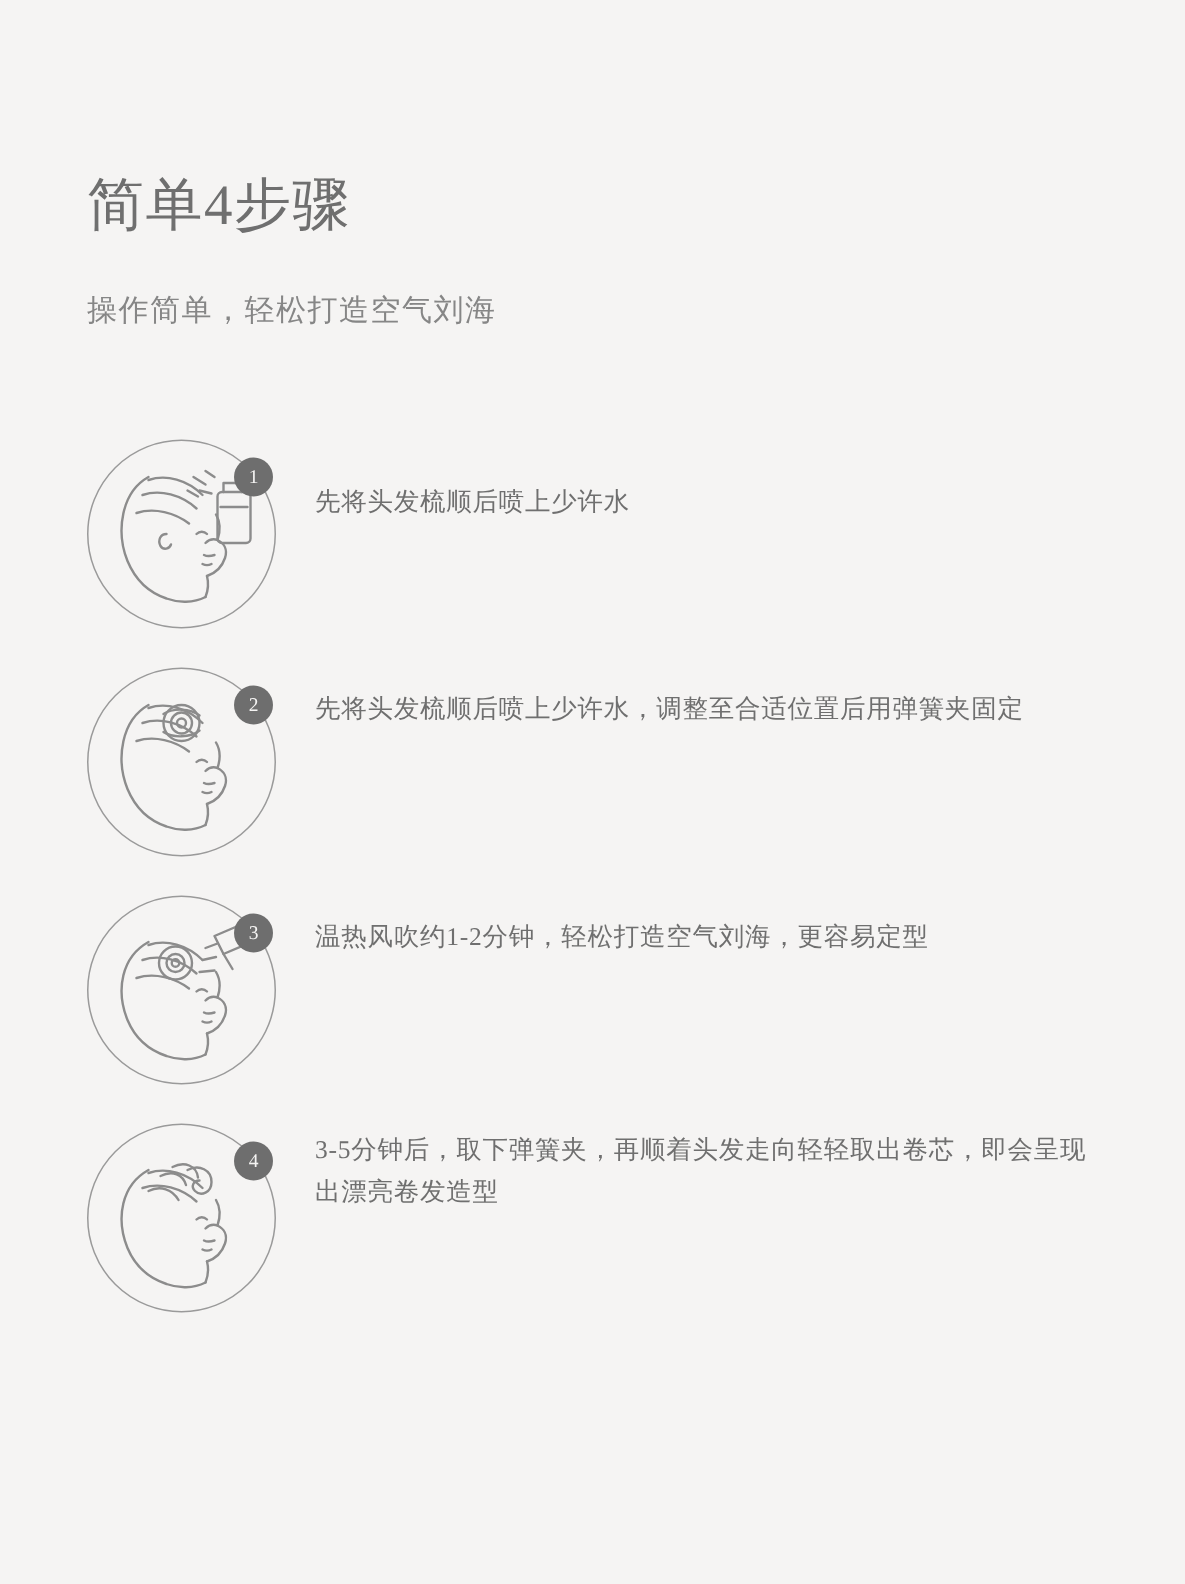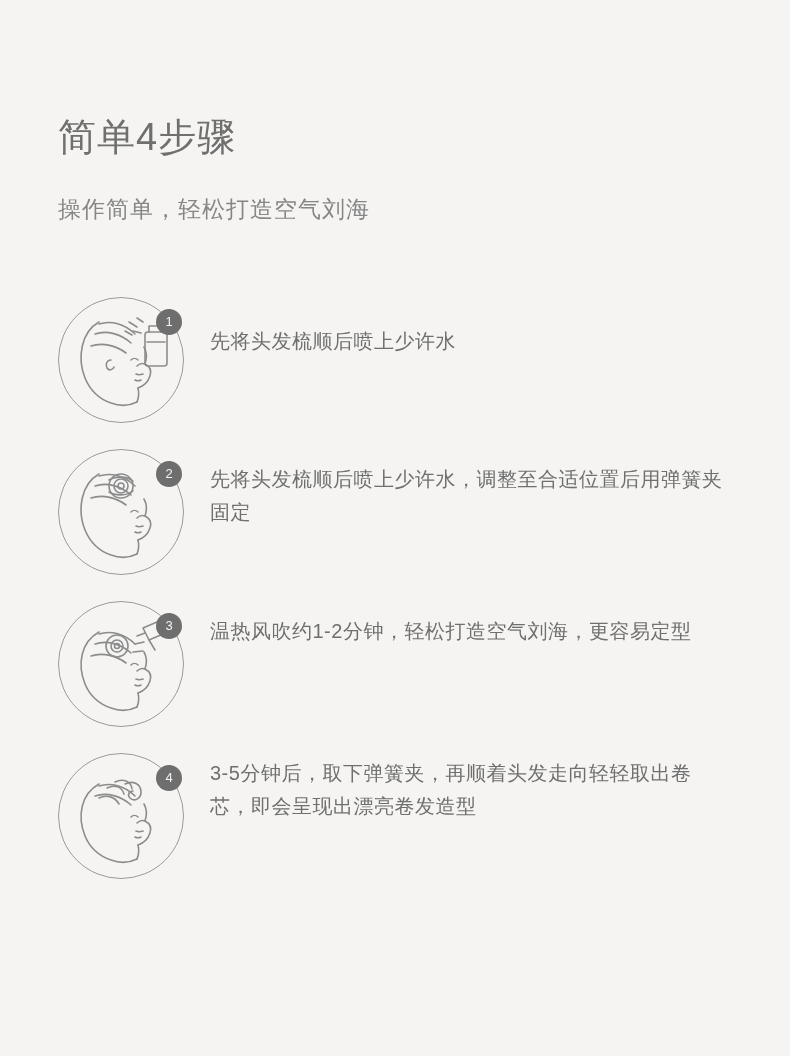--- a/index.html
+++ b/index.html
@@ -13,36 +13,37 @@
     font-family: "Liberation Sans", "DejaVu Sans", sans-serif;
     color: #6b6b6b;
     overflow: hidden;
   }
   .page {
     position: relative;
     width: 790px;
     height: 868px;
     box-sizing: border-box;
     padding: 0 58px;
+    font-family: Liberation Serif, serif;
   }
   .headline {
     padding-top: 112px;
     font-size: 38px;
     line-height: 1.33;
     color: #6f6f6f;
     font-weight: normal;
     letter-spacing: 1px;
     margin: 0;
   }
   .headline .line {
     display: block;
   }
   .subhead {
     margin-top: 30px;
-    font-size: 23px;
+    font-size: 20px;
     line-height: 1.4;
     color: #868686;
     letter-spacing: 1px;
   }
   .steps {
     margin-top: 72px;
   }
   .step {
     display: flex;
     align-items: flex-start;
@@ -80,21 +81,21 @@
     color: #f5f4f3;
     font-size: 13px;
     line-height: 26px;
     text-align: center;
     right: 4px;
     top: 12px;
     z-index: 5;
   }
   .step-text {
     flex: 1 1 auto;
-    font-size: 20px;
+    font-size: 17px;
     line-height: 1.65;
     color: #6f6f6f;
     padding-top: 28px;
     letter-spacing: 0.5px;
   }
   .step.s2 .step-text,
   .step.s3 .step-text { padding-top: 14px; }
   .step.s4 .step-text { padding-top: 4px; }
 </style>
 </head>

